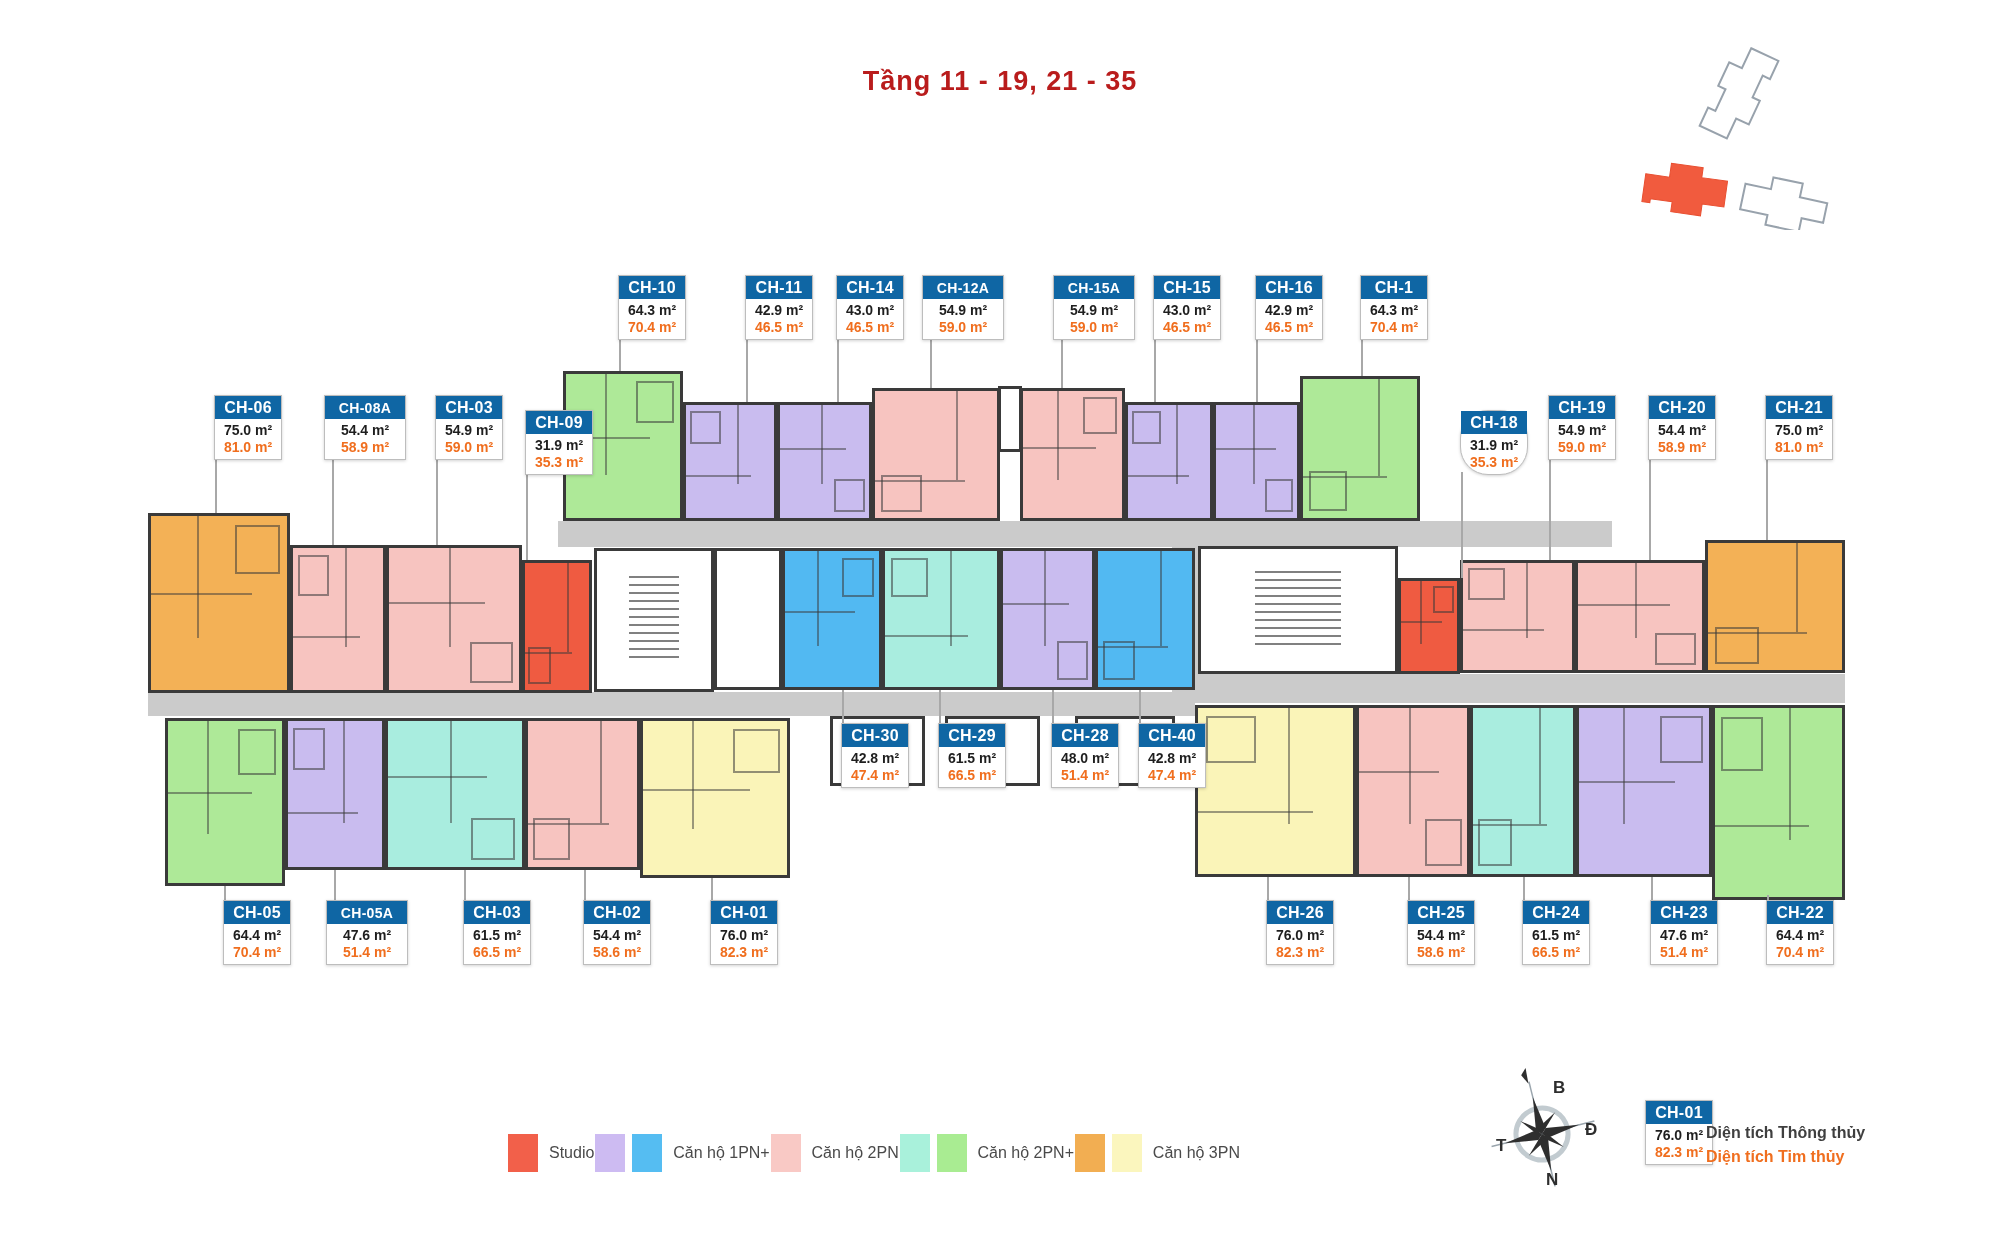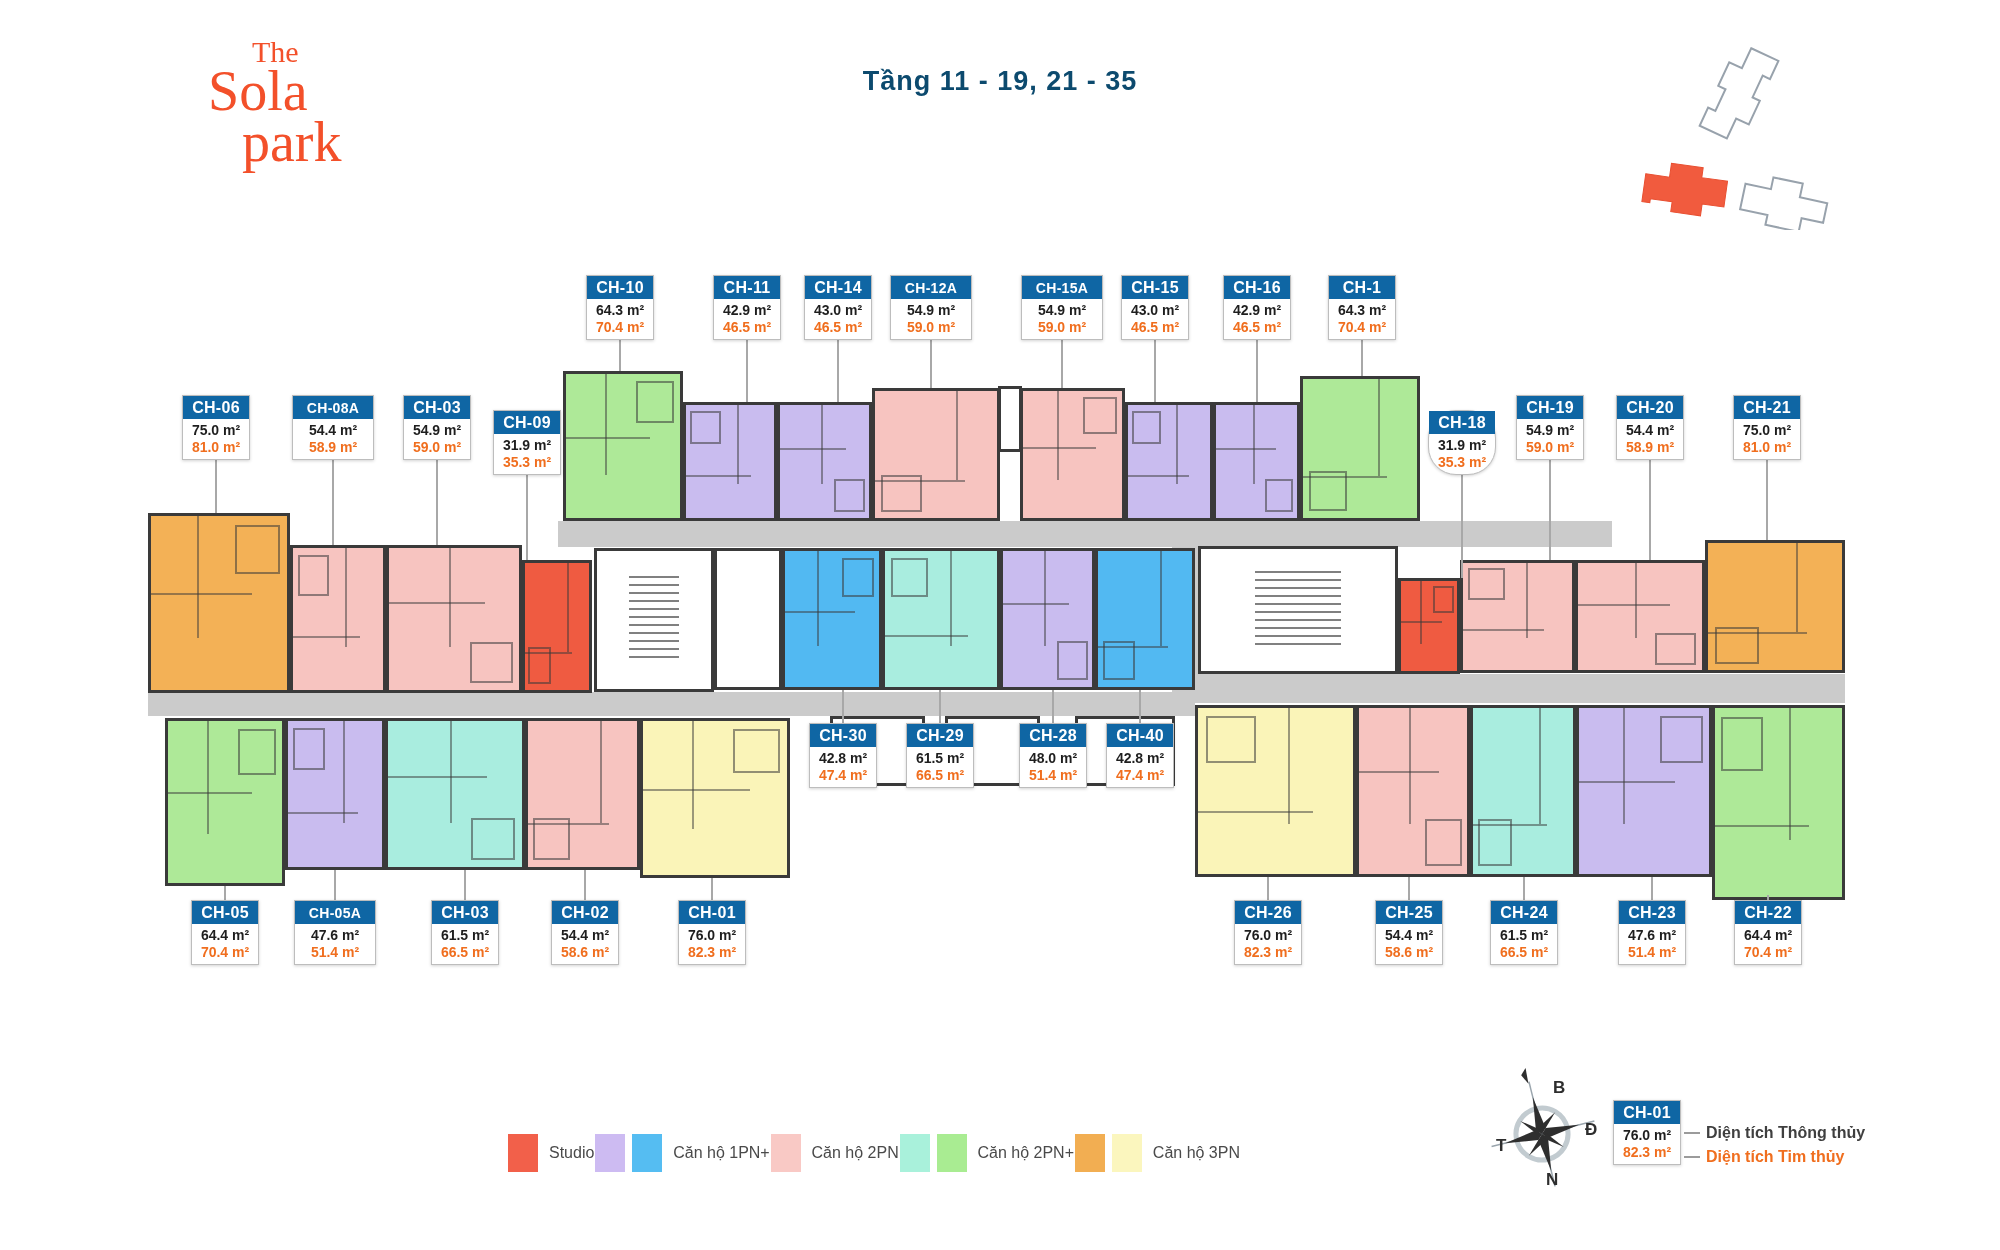--- a/index.html
+++ b/index.html
@@ -10,36 +10,36 @@
   .logo{position:absolute;left:190px;top:38px;width:200px;color:#F3502A;
         font-family:"Liberation Serif","DejaVu Serif",serif;line-height:0.92;}
   .logo .l1{font-size:30px;margin-left:62px;font-weight:500;}
   .logo .l2{font-size:56px;margin-left:18px;font-weight:500;}
   .logo .l3{font-size:56px;margin-left:52px;font-weight:500;}
 
   
   .hdr{position:absolute;left:500px;top:58px;width:1000px;text-align:center;}
   .hdr .t{font-size:35px;font-weight:bold;color:#232323;letter-spacing:1px;}
   .hdr .t .hl{color:#176CA4;}
-  .hdr .s{font-size:27px;font-weight:bold;color:#0c4a6e;margin-top:8px;letter-spacing:1px;}
+  .hdr .s{font-size:27px;font-weight:bold;color:#b91c1c;margin-top:8px;letter-spacing:1px;}
 
   
   .corridor{position:absolute;background:#CBCBCB;z-index:0;}
   .core{position:absolute;background:#ffffff;border:3px solid #3A3A3A;box-sizing:border-box;z-index:1;}
   .core.stairs::after{content:"";position:absolute;top:18%;bottom:18%;left:28%;right:28%;
         background:repeating-linear-gradient(180deg,rgba(60,60,60,.65) 0 2px,transparent 2px 8px);}
   .unit{position:absolute;box-sizing:border-box;border:3px solid #3A3A3A;z-index:2;}
   .unit .iw-v{position:absolute;top:0;bottom:30%;width:2px;background:rgba(58,58,58,.5);}
   .unit .iw-h{position:absolute;left:0;right:26%;height:2px;background:rgba(58,58,58,.5);}
   .unit .room{position:absolute;width:30%;height:26%;border:2px solid rgba(58,58,58,.55);}
 
   
   .lline{position:absolute;width:2px;background:#A8A8A8;z-index:3;}
   .ulabel{position:absolute;transform:translateX(-50%);width:66px;background:#fff;
-          border:1px solid #BDBDBD;box-shadow:0 1px 3px rgba(0,0,0,.18);z-index:5;text-align:center;}
+          border:1px solid #BDBDBD;box-shadow:0 1px 3px rgba(0,0,0,.18);z-index:5;text-align:center;margin-left:32px;}
   .ulabel.wide{width:80px;}
   .ulabel .hd{display:block;background:#0F66A4;color:#fff;font-weight:bold;font-size:16px;
               padding:3px 0 2px;letter-spacing:.3px;}
   .ulabel.wide .hd{font-size:14px;padding:4px 0 3px;}
   .ulabel .net{display:block;color:#1E1E1E;font-weight:bold;font-size:14px;margin-top:3px;}
   .ulabel .gross{display:block;color:#F06E1E;font-weight:bold;font-size:14px;margin:1px 0 4px;}
 
   
   .legend{position:absolute;left:508px;top:1134px;width:732px;display:flex;
           justify-content:space-between;align-items:center;z-index:5;}
@@ -57,25 +57,20 @@
   .ktext.net{color:#3F3F3F;}
   .ktext.gross{color:#F06E1E;}
 
   svg{position:absolute;}
 </style>
 </head>
 <body>
 
 <div class="stage">
 
-  <div class="logo">
-    <div class="l1">The</div>
-    <div class="l2">Sola</div>
-    <div class="l3">park</div>
-  </div>
 
   <div class="hdr">
     <div class="s">Tầng 11 - 19, 21 - 35</div>
   </div>
 
   <svg style="left:1630px;top:30px;" width="280" height="200" viewBox="0 0 280 200">
     <g transform="translate(86,18) rotate(25 24 48)">
       <path d="M14 0 H44 V20 H36 V44 H44 V70 H30 V92 H0 V72 H8 V48 H0 V22 H14 Z" fill="#ffffff" stroke="#98A2AC" stroke-width="2"></path>
     </g>
     <g transform="translate(18,128) rotate(8)">

